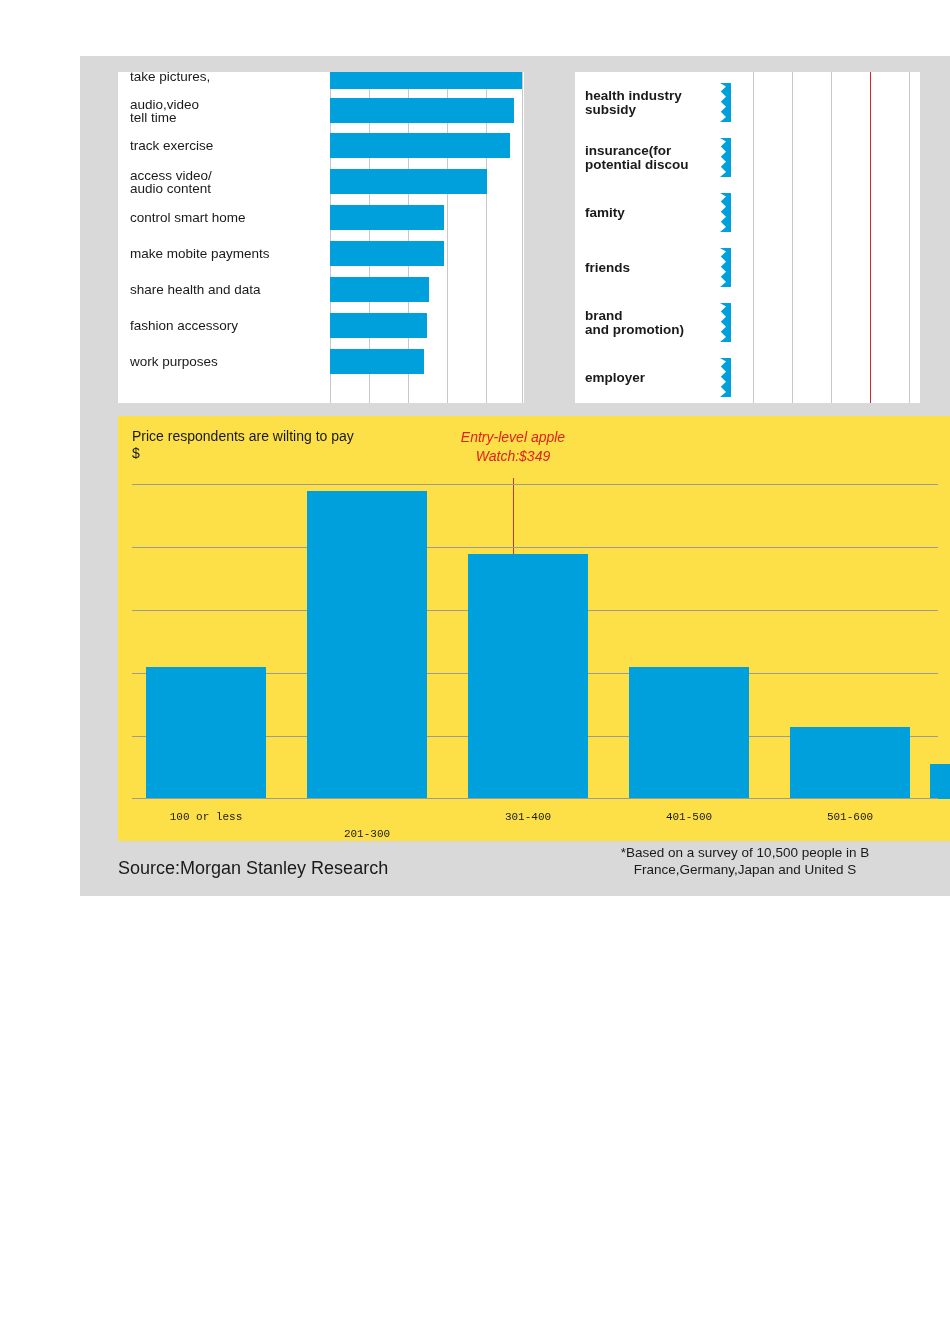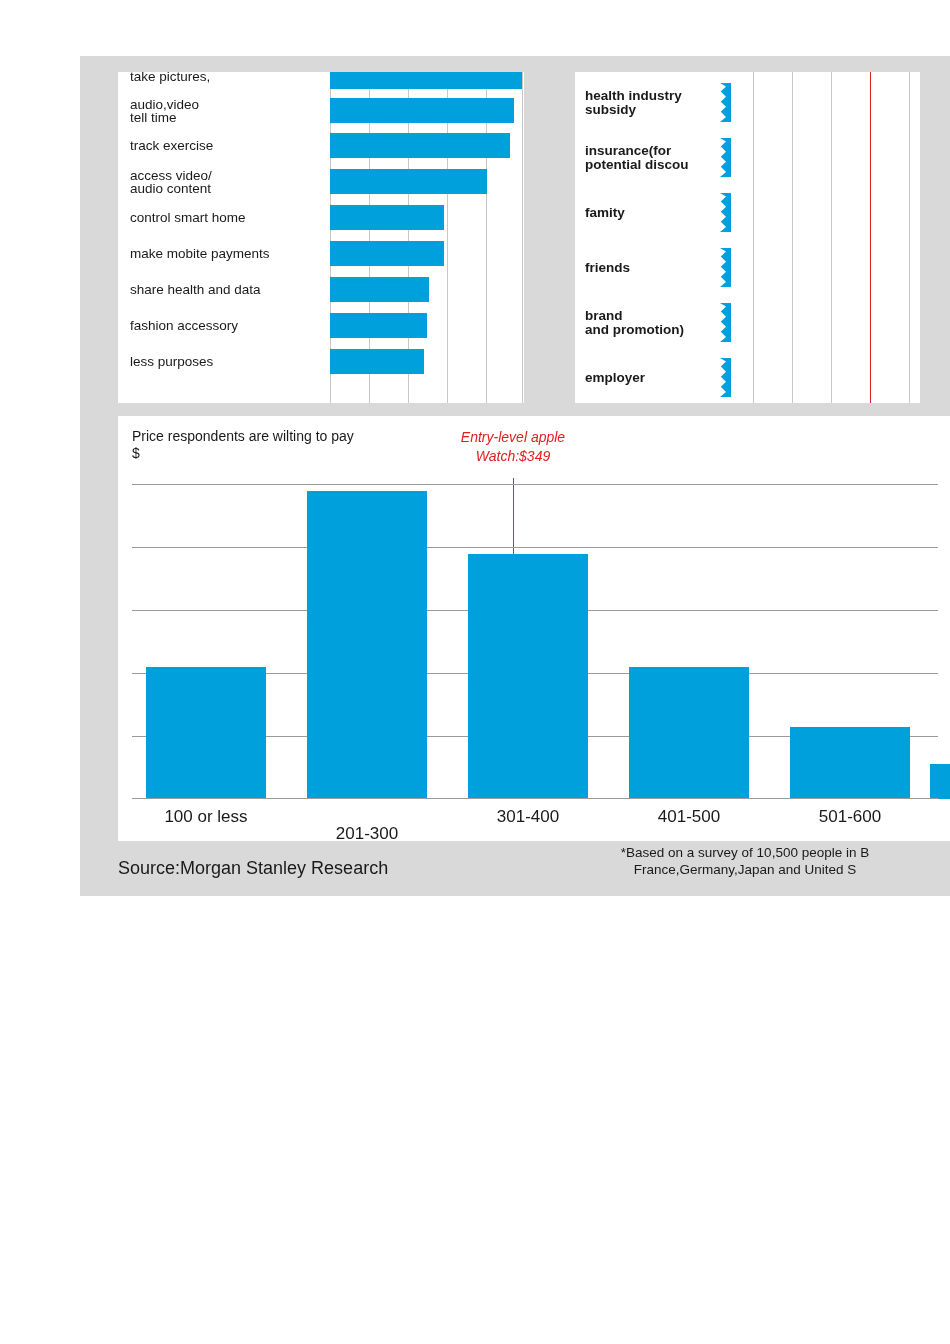--- a/index.html
+++ b/index.html
@@ -99,21 +99,21 @@
     width:1px;
     background:#c8c8c8;
   }
   .zgrid.red{ background:#d4242a; }
 
   
   #panel-bottom{
     position:absolute;
     left:38px; top:360px;
     width:832px; height:425px;
-    background:#ffffff;
+    background:#fde047;
     overflow:hidden;
   }
   #hist-title{
     position:absolute;
     left:14px; top:12px;
     font-size:14px;
     line-height:17px;
     color:#1a1a1a;
     white-space:pre;
   }
@@ -165,24 +165,25 @@
   #hist-xlabels{
     position:absolute;
     left:14px; top:390px;
     width:806px;
     height:22px;
   }
   .xlab{
     position:absolute;
     top:0;
     text-align:center;
-    font-size:17px;
+    font-size:11px;
     line-height:22px;
     color:#1a1a1a;
     white-space:pre;
+    font-family:Liberation Mono, monospace;
   }
 
   
   #footer-source{
     position:absolute;
     left:38px; top:802px;
     font-size:18px;
     color:#1a1a1a;
     white-space:pre;
   }
@@ -247,21 +248,21 @@
       <div class="hlabel">share health and data</div>
       <div class="hbar" style="width:99px"></div>
     </div>
 
     <div class="hrow" style="top:237px">
       <div class="hlabel">fashion accessory</div>
       <div class="hbar" style="width:97px"></div>
     </div>
 
     <div class="hrow" style="top:273px">
-      <div class="hlabel">less purposes</div>
+      <div class="hlabel">work purposes</div>
       <div class="hbar" style="width:94px"></div>
     </div>
   </div>
 
   <div class="panel" id="panel-right">
 
     <div class="zgrid" style="left:178px"></div>
     <div class="zgrid" style="left:217px"></div>
     <div class="zgrid" style="left:256px"></div>
     <div class="zgrid red" style="left:295px"></div>

